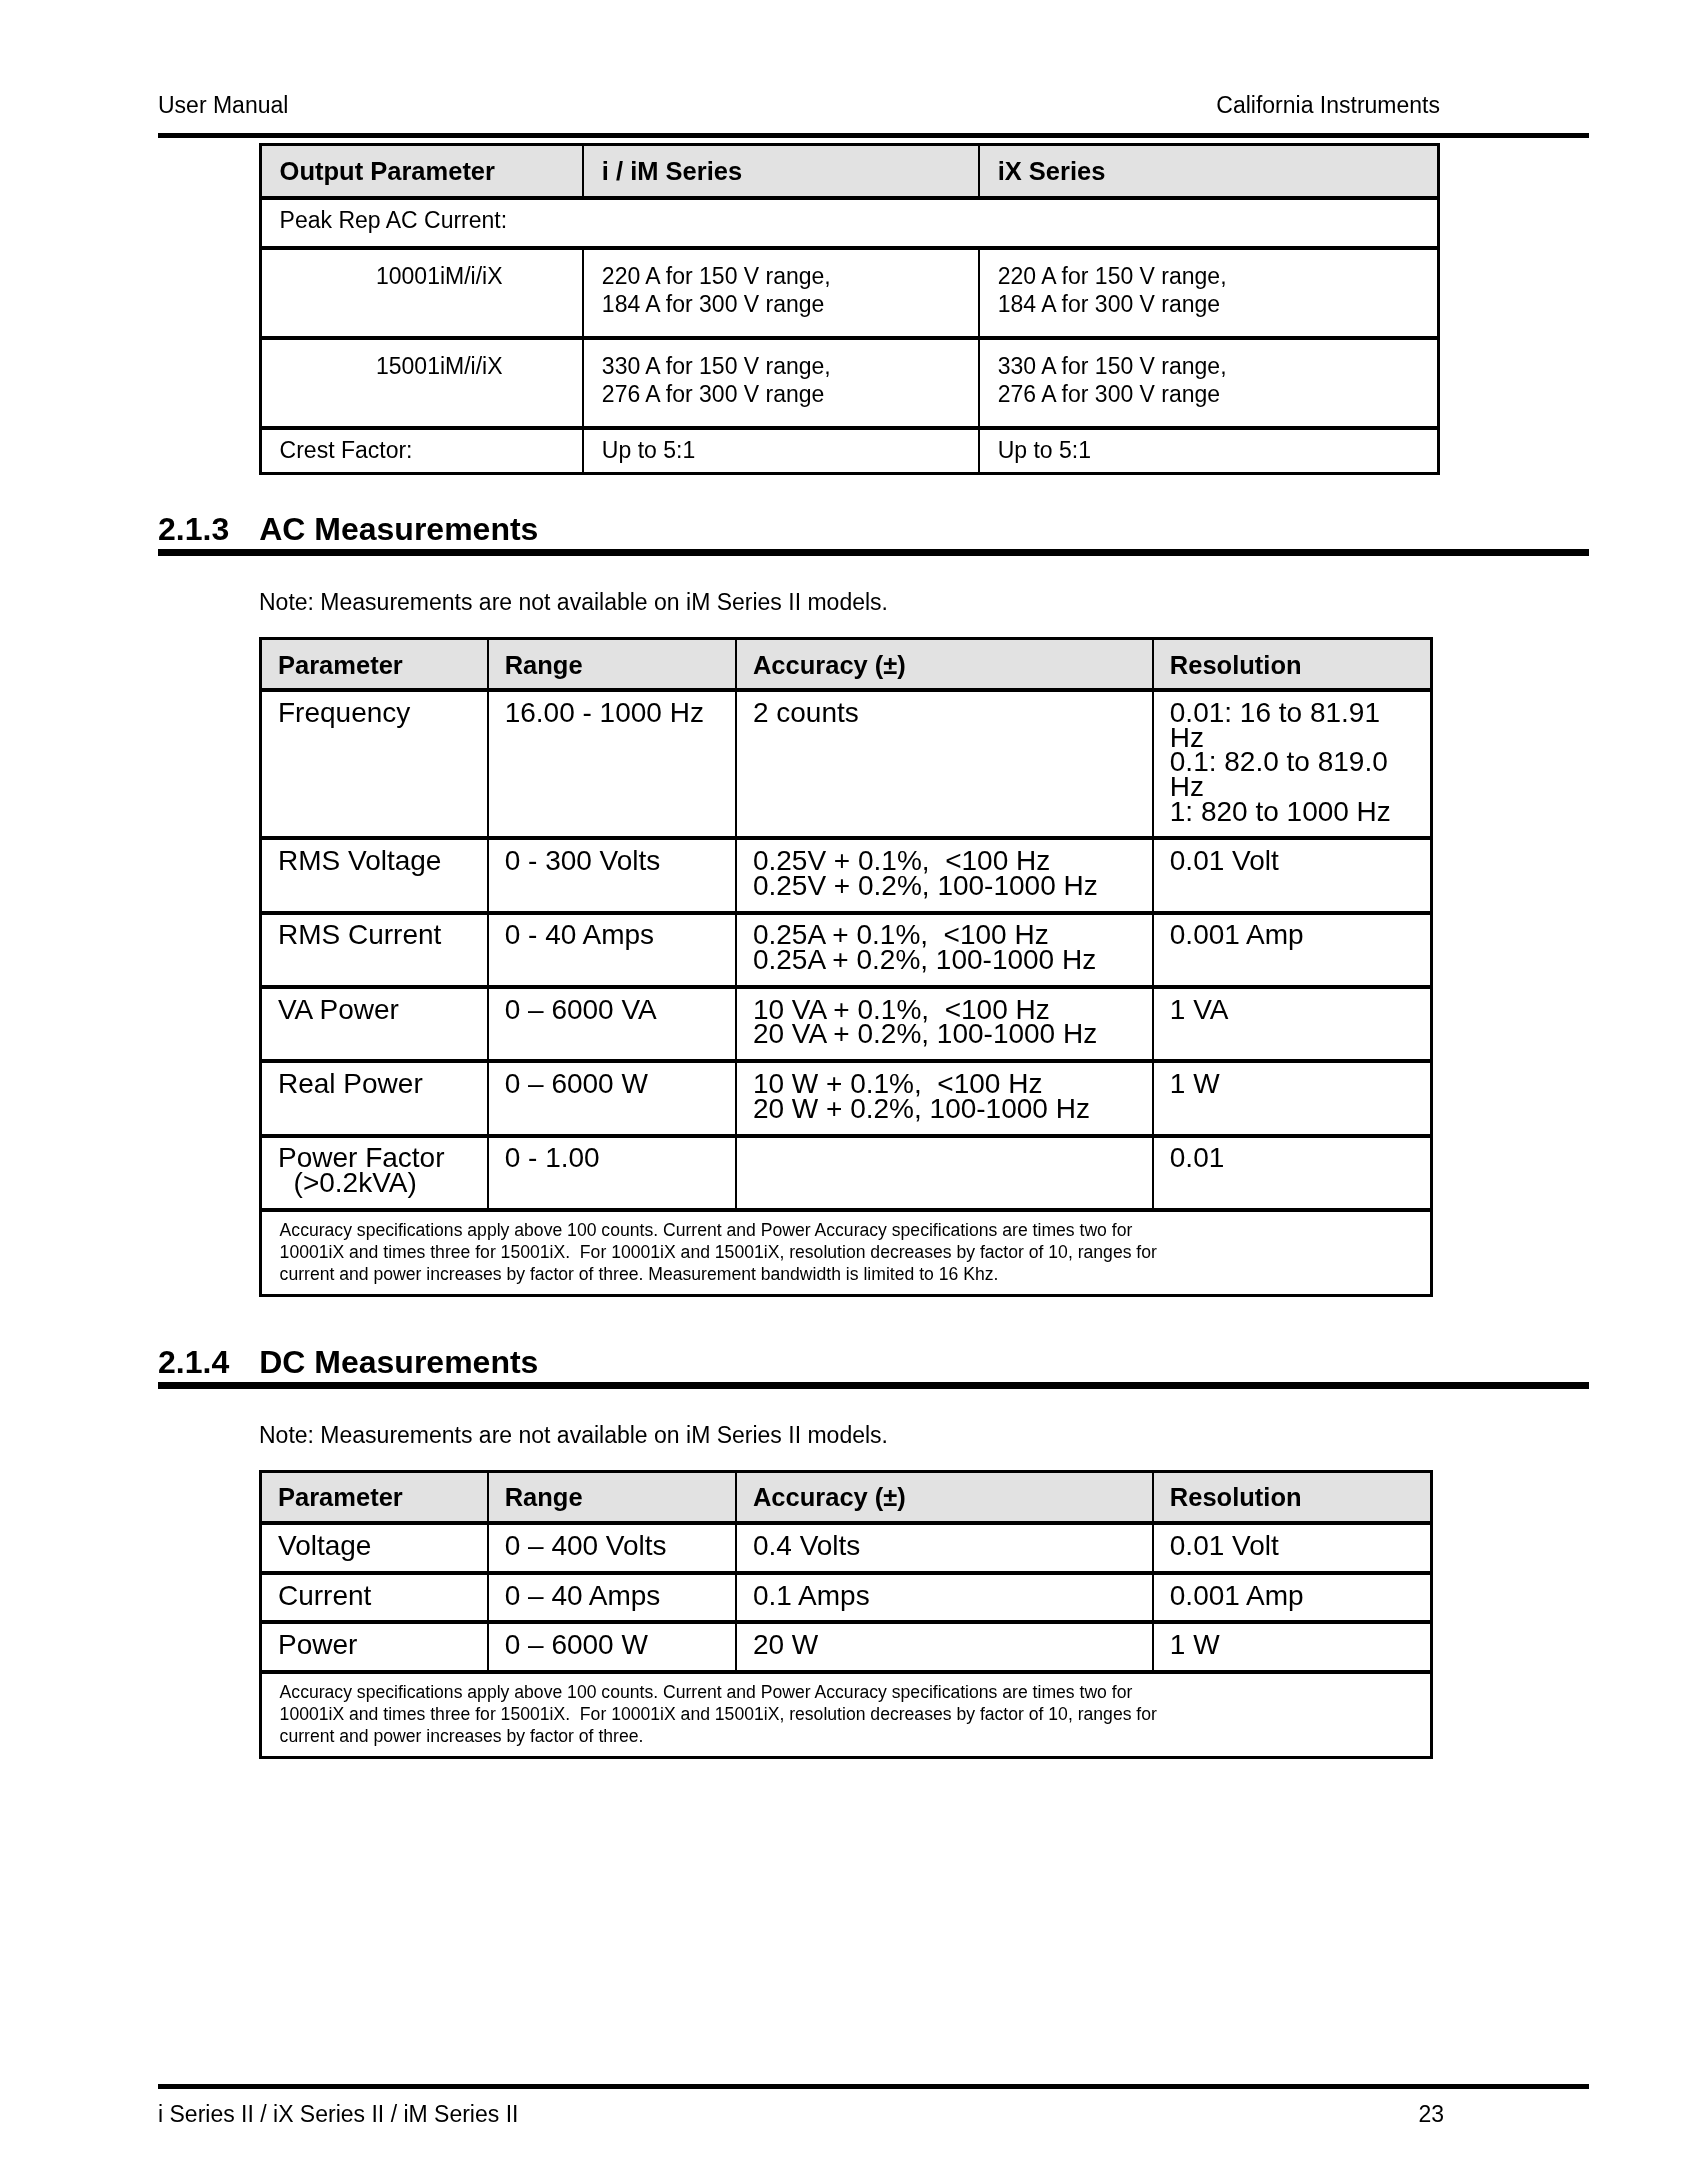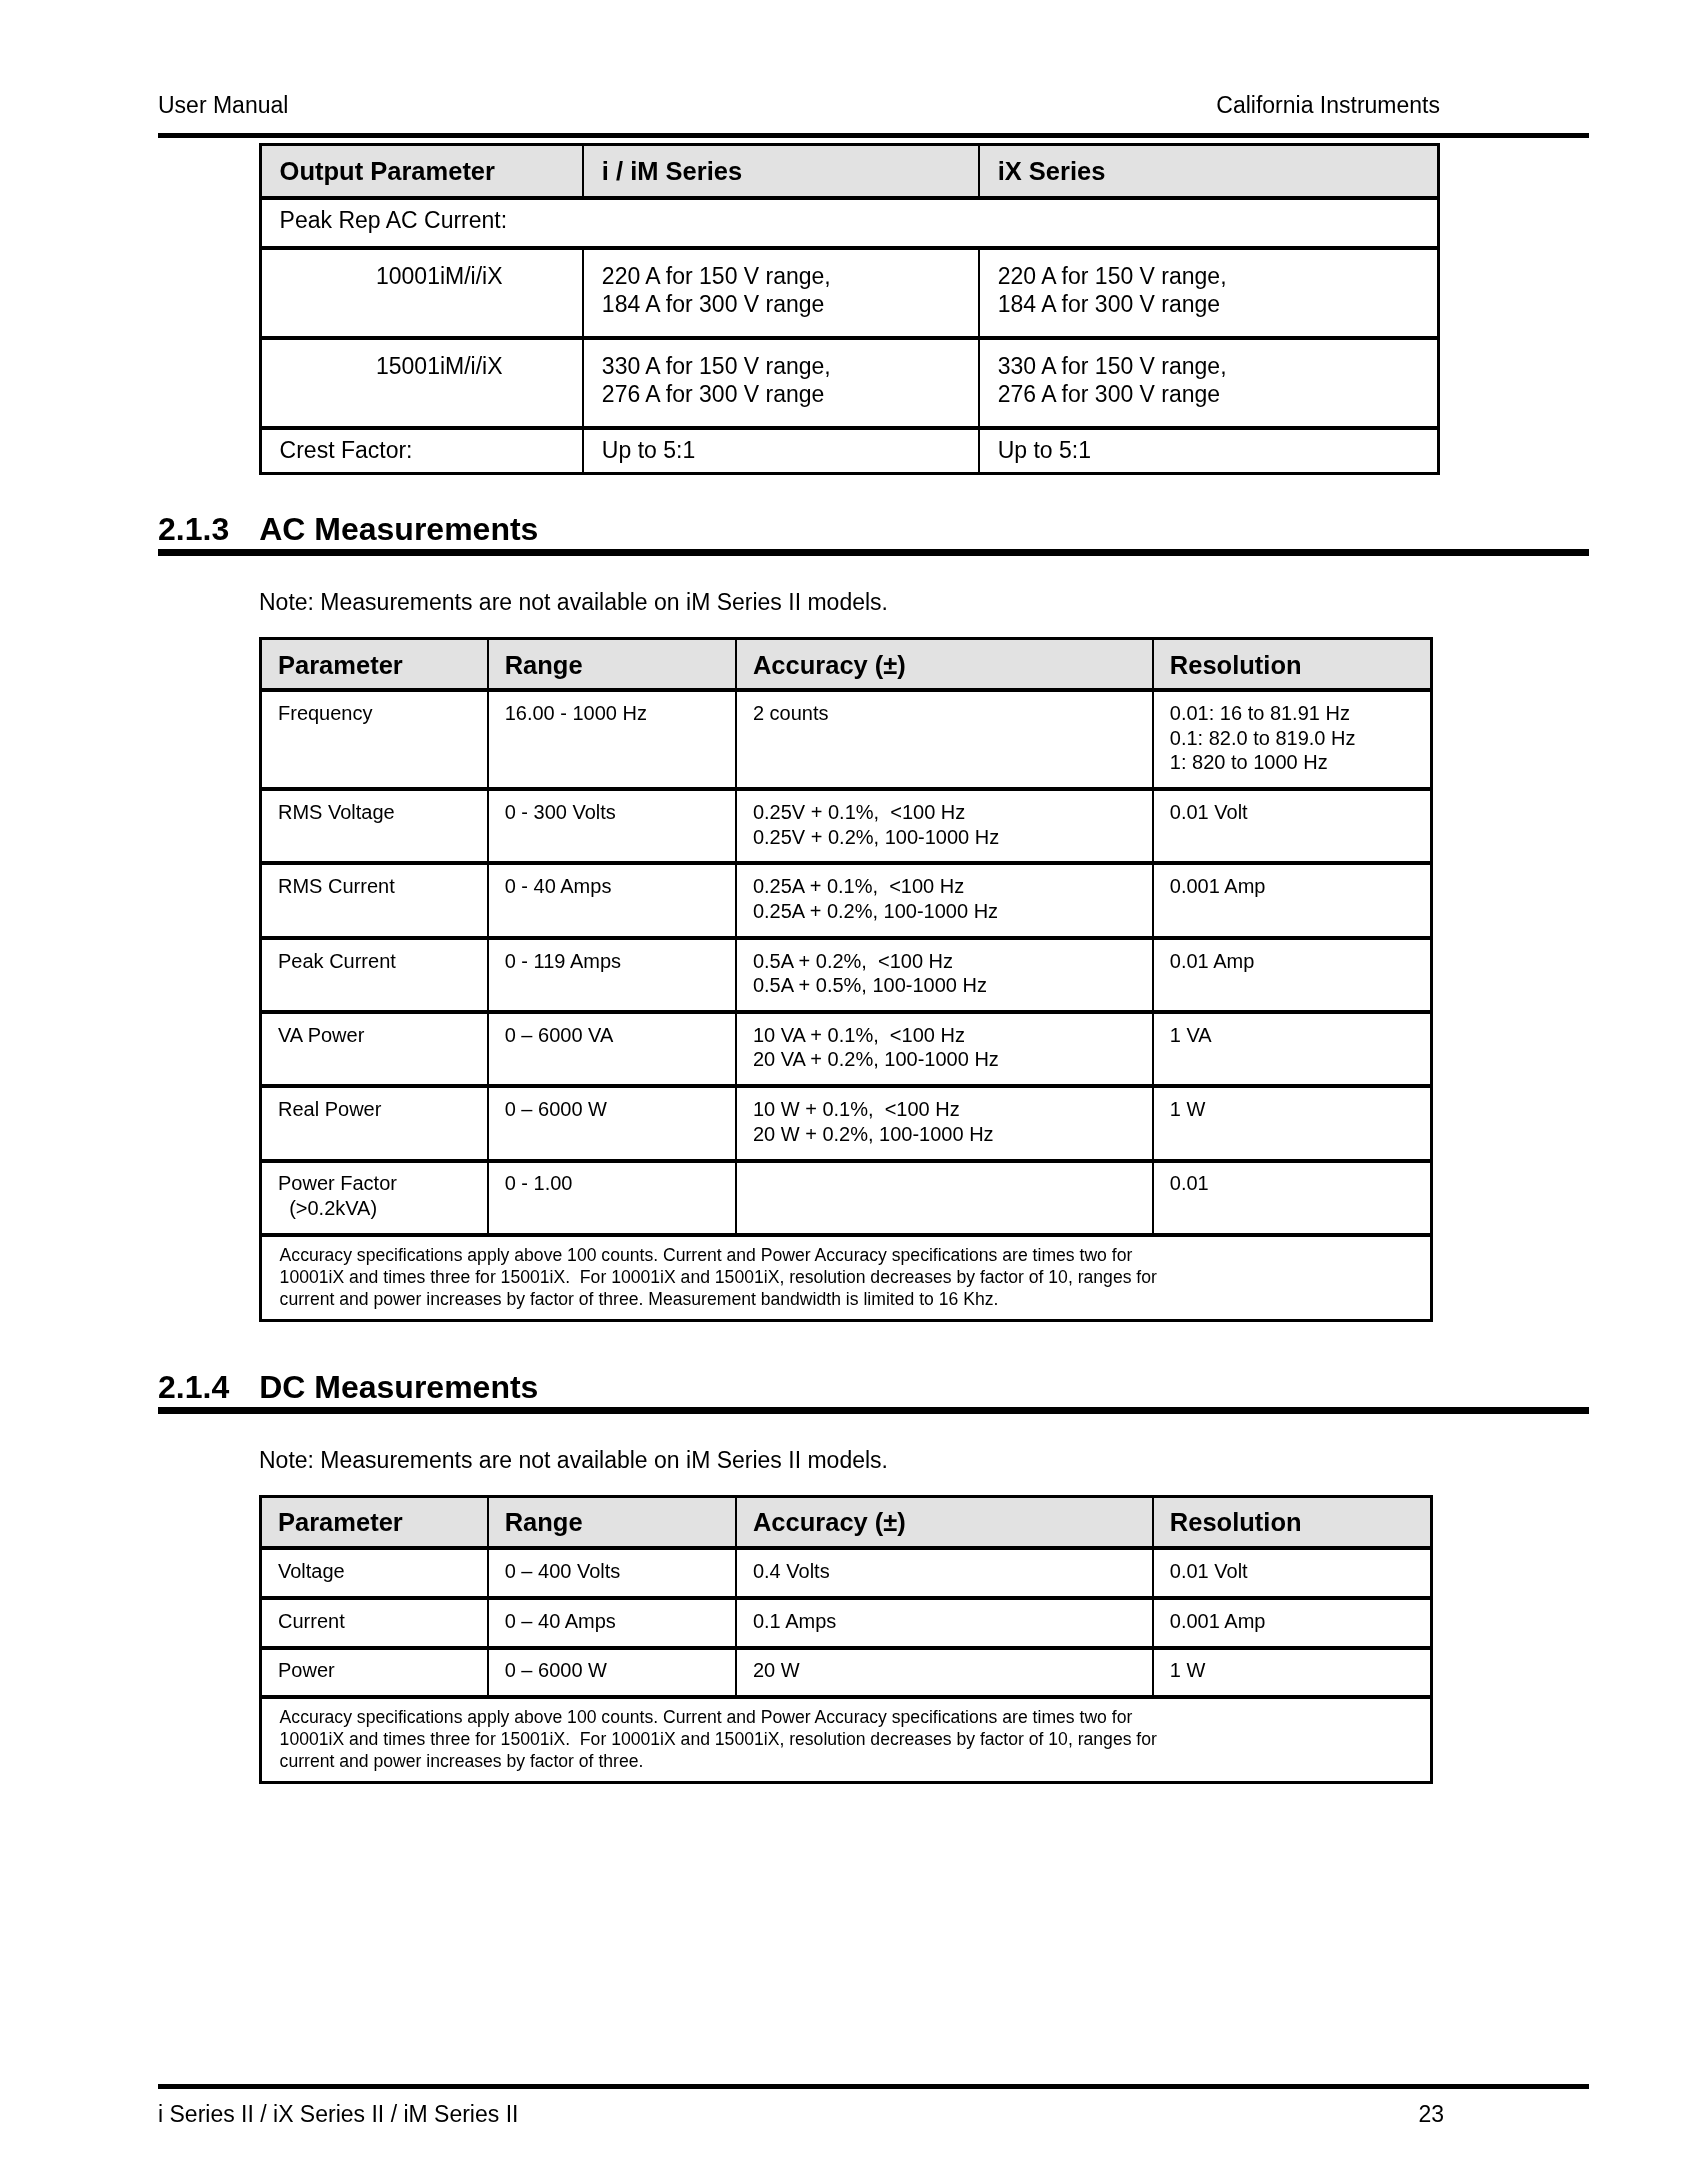--- a/index.html
+++ b/index.html
@@ -37,21 +37,21 @@
 
   
   .section-heading { margin-top:40px; font-size:32px; font-weight:bold; line-height:29px; }
   .section-heading .sec-num { display:inline-block; margin-right:30px; }
   .section-heading.dc { margin-top:51px; }
   .section-note { margin-left:101px; margin-top:32px; font-size:23px; line-height:28px; }
 
   
   .table-meas { margin-left:101px; margin-top:21px; width:1174px; }
   .table-meas thead th { padding:10.5px 16px 9.7px 16px; }
-  .table-meas td { font-size:20px; line-height:24.6px; padding:8.8px 16px 12.3px 16px; }
+  .table-meas td { font-size:28px; line-height:24.6px; padding:8.8px 16px 12.3px 16px; }
   .table-meas td.footnote-cell { font-size:17.6px; line-height:22px; padding:7px 17.6px 8.8px 17.6px; }
 
   
   .page-footer { position:absolute; left:158px; top:2042px; width:1431px;margin-top:42px; }
   .page-footer .footer-row { margin-top:10.5px; width:1286px; display:flex;
                              justify-content:space-between; font-size:23px; line-height:28px; }
 </style>
 </head>
 <body>
 
@@ -141,27 +141,20 @@
         <td>0.01 Volt</td>
       </tr>
       <tr>
         <td>RMS Current</td>
         <td>0 - 40 Amps</td>
         <td>0.25A + 0.1%,  &lt;100 Hz
 0.25A + 0.2%, 100-1000 Hz</td>
         <td>0.001 Amp</td>
       </tr>
       <tr>
-        <td>Peak Current</td>
-        <td>0 - 119 Amps</td>
-        <td>0.5A + 0.2%,  &lt;100 Hz
-0.5A + 0.5%, 100-1000 Hz</td>
-        <td>0.01 Amp</td>
-      </tr>
-      <tr>
         <td>VA Power</td>
         <td>0 – 6000 VA</td>
         <td>10 VA + 0.1%,  &lt;100 Hz
 20 VA + 0.2%, 100-1000 Hz</td>
         <td>1 VA</td>
       </tr>
       <tr>
         <td>Real Power</td>
         <td>0 – 6000 W</td>
         <td>10 W + 0.1%,  &lt;100 Hz

